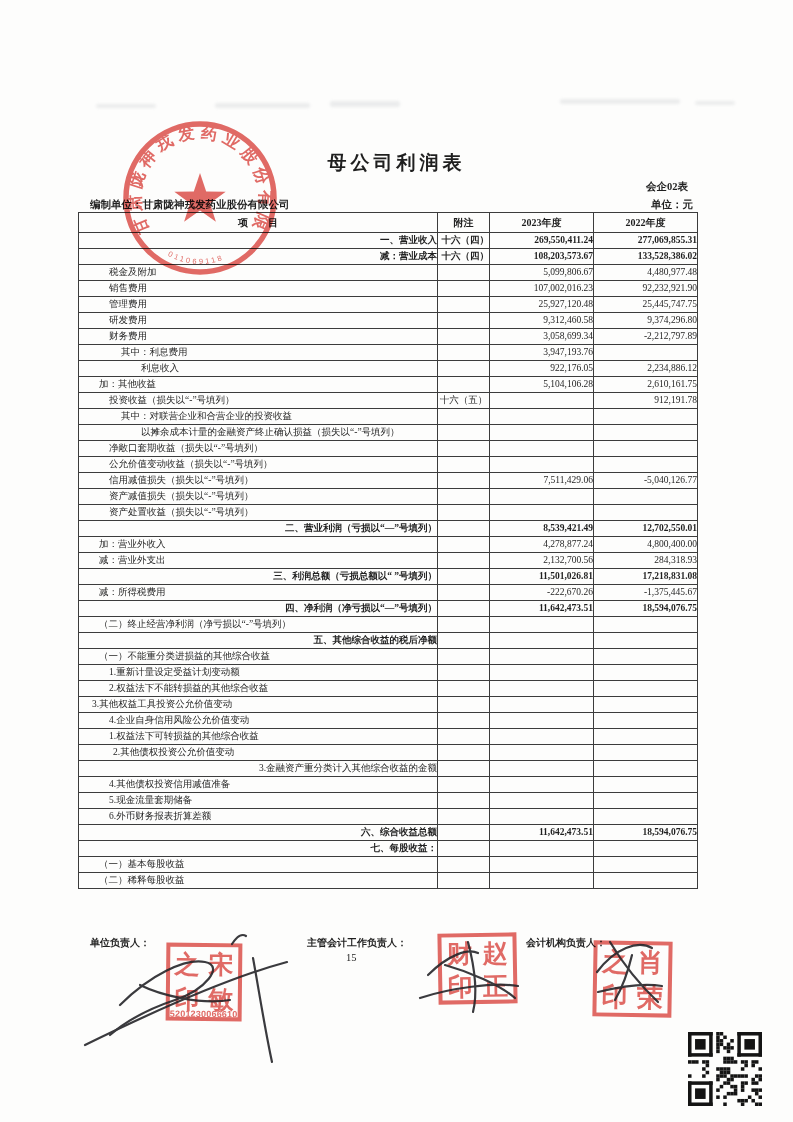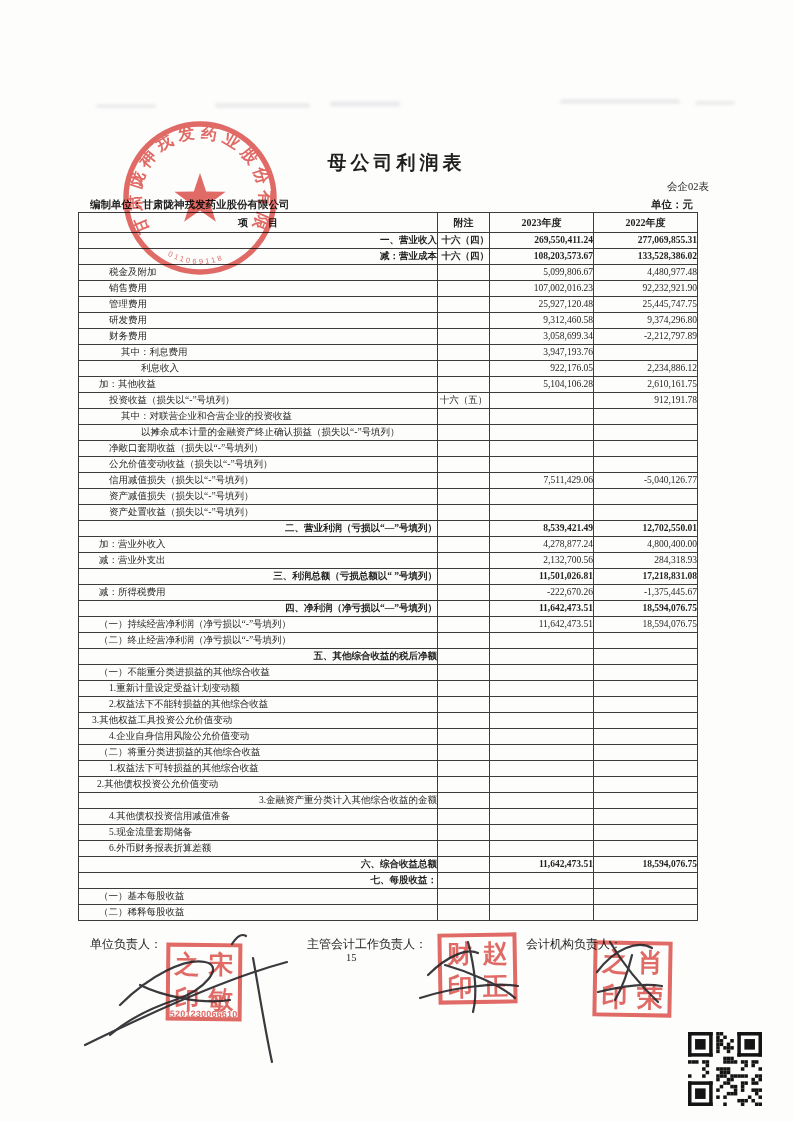--- a/index.html
+++ b/index.html
@@ -14,21 +14,21 @@
     font-family:"Liberation Serif","DejaVu Serif",serif;
   }
   
   .smudge{position:absolute;background:#9aa0a6;opacity:.18;filter:blur(1.5px);border-radius:2px;}
 
   
   .title{
     position:absolute;left:0;top:150px;width:793px;text-align:center;
     font-size:19px;font-weight:bold;letter-spacing:4px;
   }
-  .form-code{position:absolute;top:180px;right:84px;font-size:10.5px;font-weight:normal;}
+  .form-code{position:absolute;top:180px;right:105px;font-size:10.5px;font-weight:bold;}
   .unit{position:absolute;top:198px;right:100px;font-size:10.5px;font-weight:bold;}
   .prepared{position:absolute;top:198px;left:90px;font-size:10.5px;font-weight:bold;}
 
   
   table.stmt{
     position:absolute;left:78px;top:212px;width:619px;
     border-collapse:collapse;table-layout:fixed;
   }
   table.stmt th,table.stmt td{
     border:1px solid var(--line);
@@ -36,21 +36,21 @@
     font-size:9.5px;line-height:15px;color:var(--ink);
     height:15.2px;box-sizing:border-box;
   }
   table.stmt thead th{height:20px;font-size:10px;font-weight:bold;text-align:center;}
   tr.b td{font-weight:bold;text-align:right;}
   td.c-item{text-align:left;}
   td.c-note{text-align:center;}
   td.c-num{text-align:right;padding-right:4px;font-size:9.5px;}
 
   
-  .f-label{position:absolute;font-size:12px;font-weight:normal;top:936px;white-space:nowrap;}
+  .f-label{position:absolute;font-size:10px;font-weight:bold;top:936px;white-space:nowrap;}
   .page-num{position:absolute;left:346px;top:952px;font-size:10.5px;}
 
   
   .sq-seal{
     position:absolute;border:4px solid var(--seal-red);
     display:grid;grid-template-columns:1fr 1fr;place-items:center;
     color:var(--seal-red);font-weight:bold;opacity:.82;
     mix-blend-mode:multiply;box-sizing:border-box;
   }
   .sq-seal span{display:block;}
@@ -238,26 +238,20 @@
           <td class="c-num">-222,670.26</td>
           <td class="c-num">-1,375,445.67</td>
         </tr>
         <tr class="b">
           <td class="c-item" style="padding-left: 6px;">四、净利润（净亏损以“—”号填列）</td>
           <td class="c-note"></td>
           <td class="c-num">11,642,473.51</td>
           <td class="c-num">18,594,076.75</td>
         </tr>
         <tr>
-          <td class="c-item" style="padding-left: 20px;">（一）持续经营净利润（净亏损以“-”号填列）</td>
-          <td class="c-note"></td>
-          <td class="c-num">11,642,473.51</td>
-          <td class="c-num">18,594,076.75</td>
-        </tr>
-        <tr>
           <td class="c-item" style="padding-left: 20px;">（二）终止经营净利润（净亏损以“-”号填列）</td>
           <td class="c-note"></td>
           <td class="c-num"></td>
           <td class="c-num"></td>
         </tr>
         <tr class="b">
           <td class="c-item" style="padding-left: 6px;">五、其他综合收益的税后净额</td>
           <td class="c-note"></td>
           <td class="c-num"></td>
           <td class="c-num"></td>
@@ -286,33 +280,27 @@
           <td class="c-num"></td>
           <td class="c-num"></td>
         </tr>
         <tr>
           <td class="c-item" style="padding-left: 30px;">4.企业自身信用风险公允价值变动</td>
           <td class="c-note"></td>
           <td class="c-num"></td>
           <td class="c-num"></td>
         </tr>
         <tr>
-          <td class="c-item" style="padding-left: 20px;">（二）将重分类进损益的其他综合收益</td>
-          <td class="c-note"></td>
-          <td class="c-num"></td>
-          <td class="c-num"></td>
-        </tr>
-        <tr>
           <td class="c-item" style="padding-left: 30px;">1.权益法下可转损益的其他综合收益</td>
           <td class="c-note"></td>
           <td class="c-num"></td>
           <td class="c-num"></td>
         </tr>
         <tr>
-          <td class="c-item" style="padding-left: 18px;">2.其他债权投资公允价值变动</td>
+          <td class="c-item" style="padding-left: 34px;">2.其他债权投资公允价值变动</td>
           <td class="c-note"></td>
           <td class="c-num"></td>
           <td class="c-num"></td>
         </tr>
         <tr>
           <td class="c-item" style="padding-left: 30px; text-align: right;">3.金融资产重分类计入其他综合收益的金额</td>
           <td class="c-note"></td>
           <td class="c-num"></td>
           <td class="c-num"></td>
         </tr>

